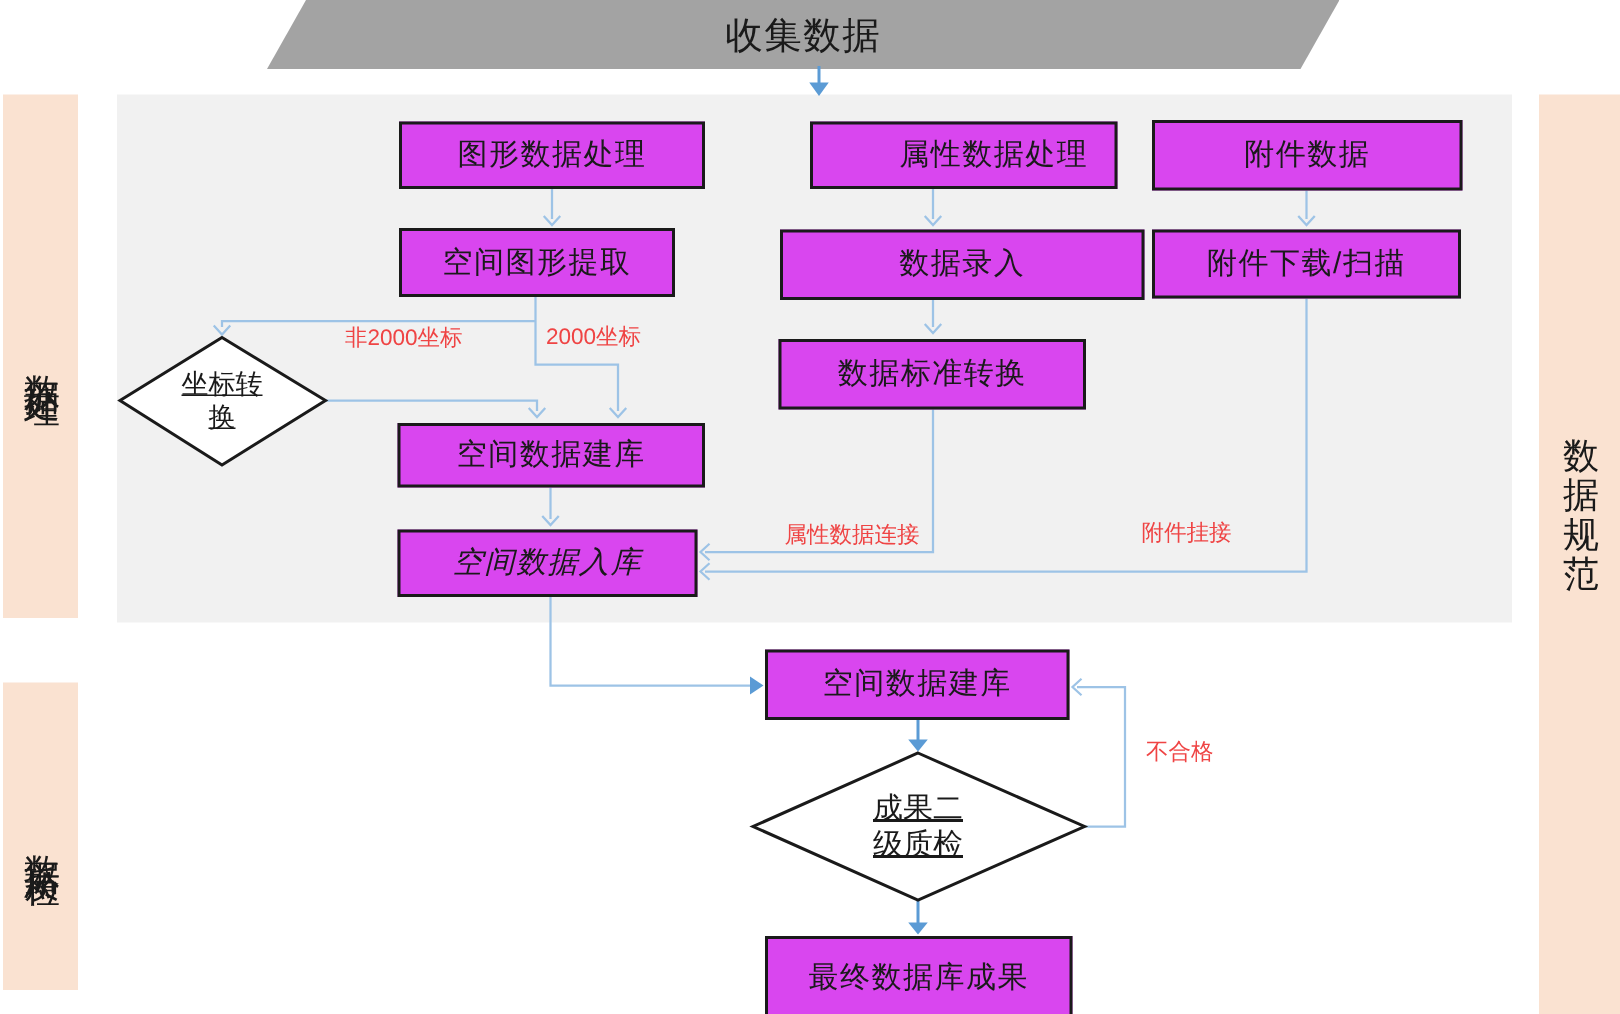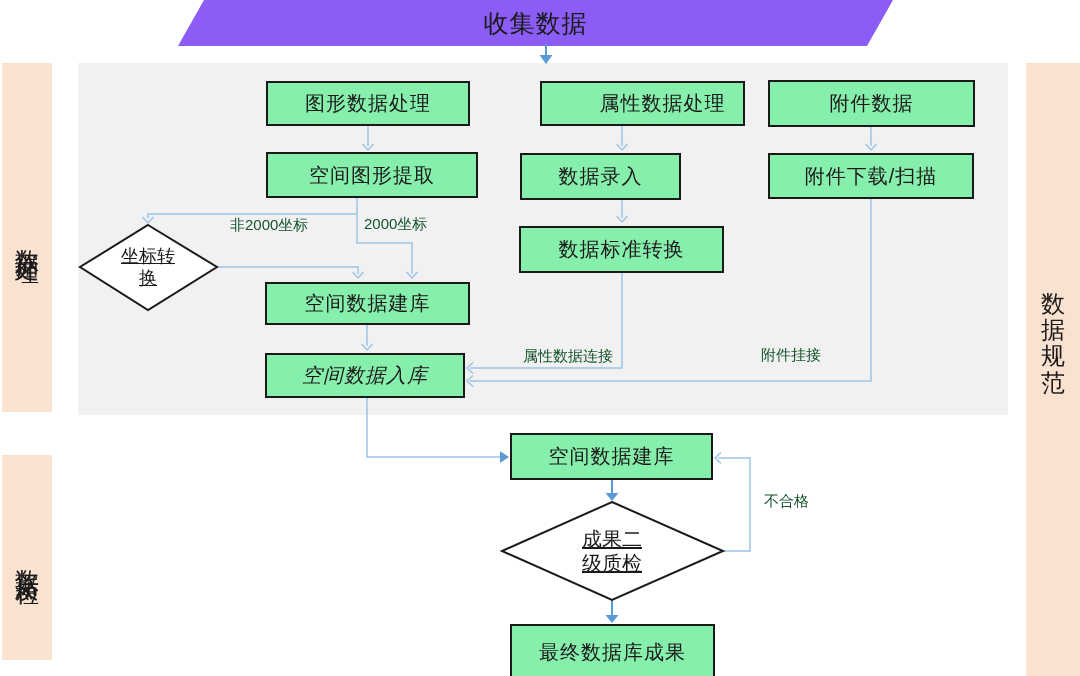--- a/index.html
+++ b/index.html
@@ -4,21 +4,21 @@
 <style>
   html,body{margin:0;padding:0;}
   body{
     width:1080px;height:676px;position:relative;background:#ffffff;
     font-family:"Liberation Sans", sans-serif;color:#1a1a1a;overflow:hidden;
   }
   .abs{position:absolute;}
   
   .banner{
     left:178px;top:0;width:715px;height:46px;
-    background:#8b5cf6;
+    background:#a3a3a3;
     clip-path:polygon(26px 0, 715px 0, 689px 46px, 0 46px);
     display:flex;align-items:center;justify-content:center;
     font-size:25px;letter-spacing:1px;
   }
   
   .strip{
     background:#fae2d1;
     display:flex;align-items:center;justify-content:center;
   }
   .vtext{
@@ -27,31 +27,31 @@
   }
   .vtext-spread{
     writing-mode:vertical-rl;text-orientation:upright;
     font-size:24px;letter-spacing:26px;line-height:1;
   }
   .gray-panel{
     left:78px;top:63px;width:930px;height:352px;background:#f1f1f1;
   }
   
   .node{
-    background:#86efac;border:2px solid #1a1a1a;
+    background:#d946ef;border:2px solid #1a1a1a;
     display:flex;align-items:center;justify-content:center;
     font-size:20px;box-sizing:border-box;text-align:center;line-height:23px;
     letter-spacing:1px;
   }
   .diamond-label{
     display:flex;align-items:center;justify-content:center;
     text-align:center;background:transparent;text-decoration:underline;
   }
   .edge-label{
-    font-size:15px;color:#14532d;white-space:nowrap;
+    font-size:15px;color:#ef4444;white-space:nowrap;
   }
   svg.overlay{position:absolute;left:0;top:0;pointer-events:none;}
   .thin{stroke:#9dc3e6;stroke-width:1.5;fill:none;}
   .mid{stroke:#5b9bd5;stroke-width:2;fill:none;}
   .fillhead{fill:#5b9bd5;stroke:none;}
   .shape{fill:#ffffff;stroke:#1a1a1a;stroke-width:2;}
 </style>
 </head>
 <body>
 
@@ -148,24 +148,24 @@
 
 <div class="abs node" style="left:266px;top:81px;width:204px;height:45px;">
   <span>图形数据处理</span>
 </div>
 <div class="abs node" style="left:540px;top:81px;width:205px;height:45px;padding-left:40px;">
   <span>属性数据处理</span>
 </div>
 <div class="abs node" style="left:768px;top:80px;width:207px;height:47px;">
   <span>附件数据</span>
 </div>
-<div class="abs node" style="left:266px;top:152px;width:212px;height:46px;">
+<div class="abs node" style="left:266px;top:152px;width:184px;height:46px;">
   <span>空间图形提取</span>
 </div>
-<div class="abs node" style="left:520px;top:153px;width:161px;height:47px;">
+<div class="abs node" style="left:520px;top:153px;width:243px;height:47px;">
   <span>数据录入</span>
 </div>
 <div class="abs node" style="left:768px;top:153px;width:206px;height:46px;">
   <span>附件下载/扫描</span>
 </div>
 <div class="abs node" style="left:519px;top:226px;width:205px;height:47px;">
   <span>数据标准转换</span>
 </div>
 <div class="abs node" style="left:265px;top:282px;width:205px;height:43px;">
   <span>空间数据建库</span>

